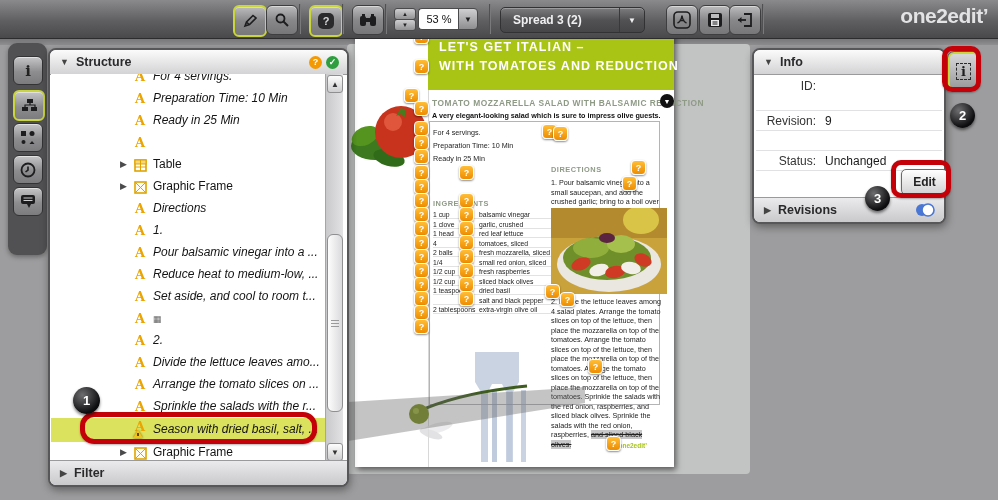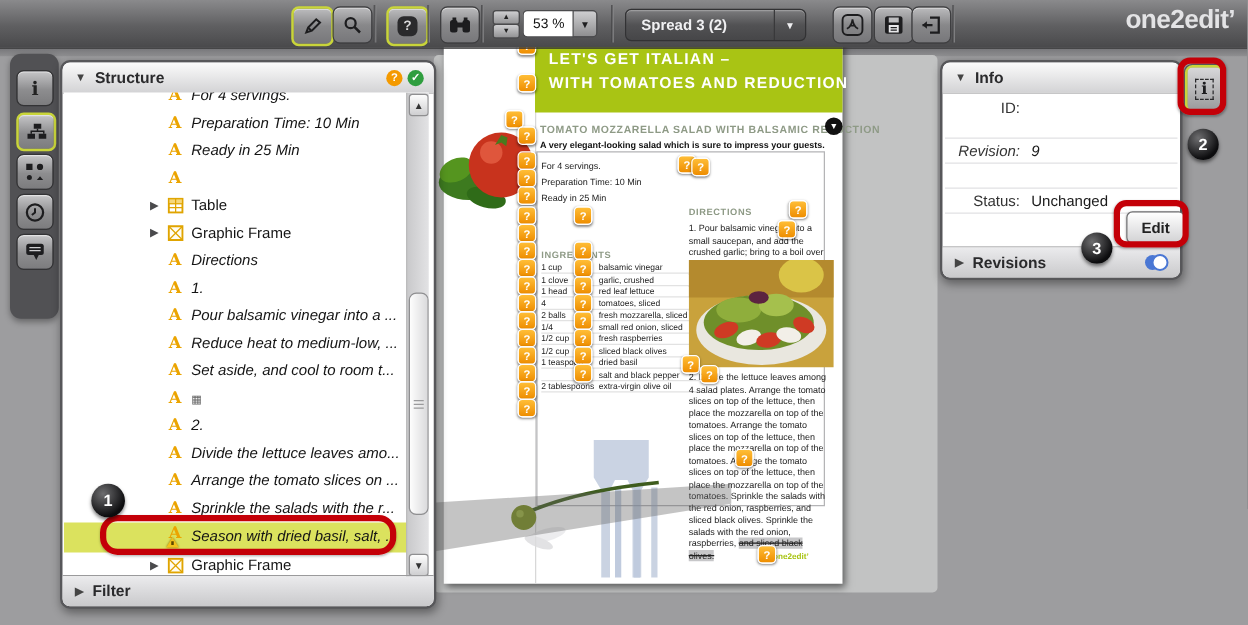--- a/index.html
+++ b/index.html
@@ -143,21 +143,21 @@
     <svg class="abs" style="left:-6px;top:52px;" width="86" height="92">
       <ellipse cx="26" cy="62" rx="24" ry="14" fill="#3d7a1f"></ellipse>
       <ellipse cx="16" cy="52" rx="14" ry="9" fill="#55951f" transform="rotate(-25 16 52)"></ellipse>
       <ellipse cx="40" cy="74" rx="16" ry="8" fill="#2f6b18" transform="rotate(15 40 74)"></ellipse>
       <circle cx="52" cy="48" r="26" fill="#c8331d"></circle>
       <circle cx="44" cy="38" r="9" fill="#e8654a" opacity=".7"></circle>
       <path d="M52 24 l-5 8 l5 -2 l4 3 l1 -7 z" fill="#4a7a1e"></path>
     </svg>
 
     <div id="recipe-title">TOMATO MOZZARELLA SALAD WITH BALSAMIC REDUCTION</div>
-    <div id="intro-line">A very elegant-looking salad which is sure to impress your guests.</div>
+    <div id="intro-line">A very elegant-looking salad which is sure to impress olive guests.</div>
     <div id="recipe-box"></div>
 
     <div class="doc-small" style="left:78px;top:94px;">
       <div>For 4 servings.</div>
       <div>Preparation Time: 10 Min</div>
       <div>Ready in 25 Min</div>
     </div>
 
     <div class="doc-h" style="left:78px;top:167px;">INGREDIENTS</div>
     <div>
@@ -480,21 +480,21 @@
 
   <div class="panel" style="left:752px;top:48px;width:190px;height:172px;">
     <div class="phead">
       <span class="tri">▼</span>
       <span>Info</span>
     </div>
     <div class="irow" style="top:29px;">
       <span class="l">ID:</span>
     </div>
     <div class="isep" style="top:60px;"></div>
-    <div class="irow" style="top:64px;font-style:italic;">
+    <div class="irow" style="top:64px;">
       <span class="l">Revision:</span>
         <span class="v">9</span>
     </div>
     <div class="isep" style="top:80px;"></div>
     <div class="isep" style="top:100px;"></div>
     <div class="irow" style="top:104px;">
       <span class="l">Status:</span>
         <span class="v">Unchanged</span>
     </div>
     <div class="isep" style="top:120px;"></div>

